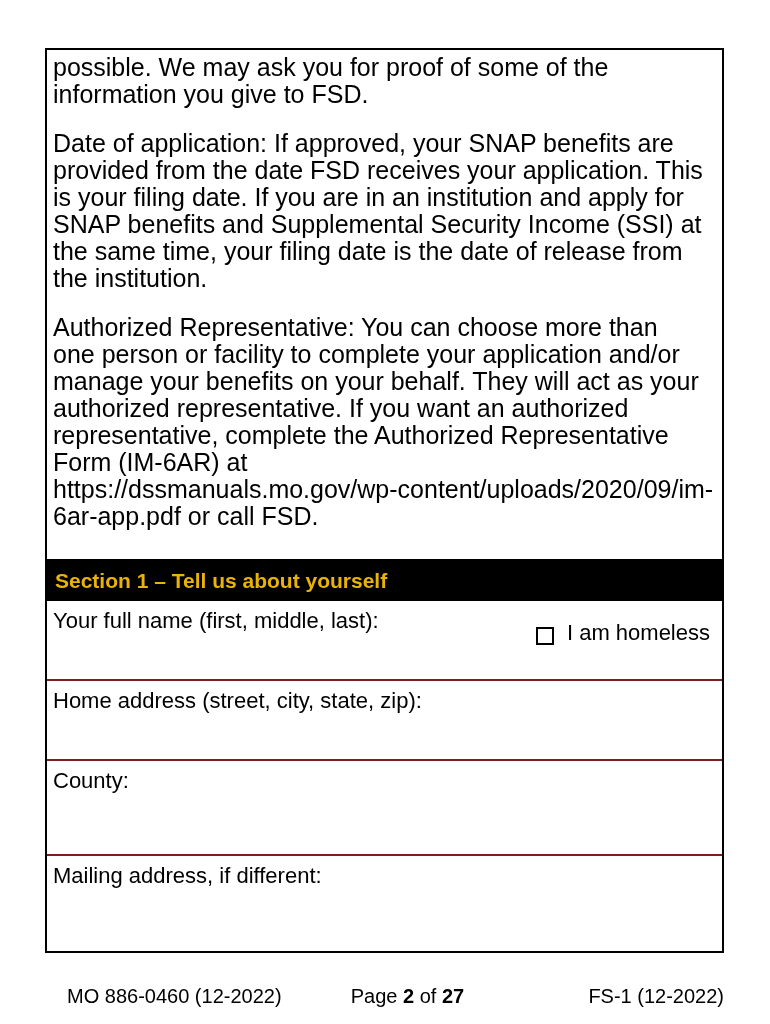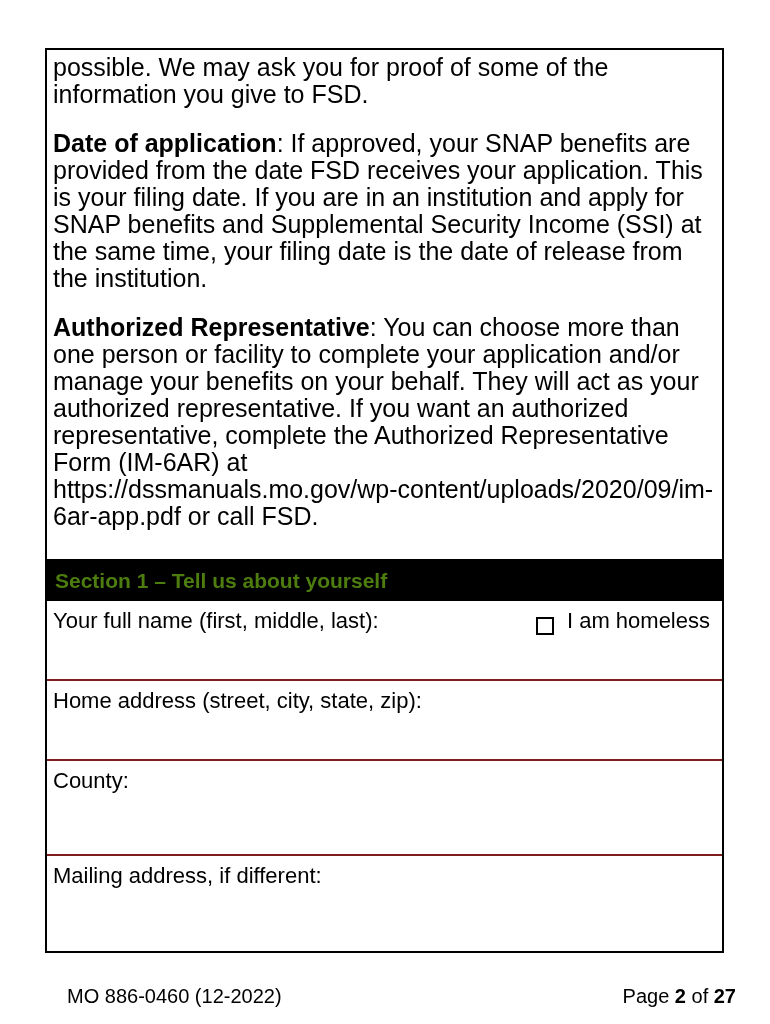--- a/index.html
+++ b/index.html
@@ -29,27 +29,27 @@
     padding: 4px 8px 29px 6px;
     border-bottom: 2px solid #000000;
     font-size: 25px;
     line-height: 27px;
   }
   .intro p {
     margin: 0 0 22px 0;
     white-space: pre-wrap;
   }
   .intro p:last-child { margin-bottom: 0; }
-  .intro b { font-weight: bold; }
+  .intro b { font-weight: normal; }
   .secbar {
     box-sizing: border-box;
     height: 40px;
     line-height: 40px;
     background: #000000;
-    color: #4d7c0f;
+    color: #eab308;
     font-weight: bold;
     font-size: 21px;
     padding-left: 8px;
   }
   .row {
     box-sizing: border-box;
     border-bottom: 2px solid #7f1d1d;
     padding: 6px 8px 0 6px;
     font-size: 22px;
     line-height: 28px;
@@ -57,23 +57,24 @@
     align-items: flex-start;
     background: #ffffff;
   }
   .row.h80 { height: 80px; }
   .row.h95 { height: 95px; }
   .row.last { border-bottom: none; }
   .lbl { display: inline-block; }
   .cbgroup {
     margin-left: auto;
     display: flex;
-    align-items: flex-end;
+    align-items: center;
     padding-right: 4px;
     cursor: default;
+    margin-top: 12px;
   }
   .cb {
     box-sizing: border-box;
     width: 18px;
     height: 18px;
     border: 2px solid #000000;
     background: #ffffff;
     display: inline-block;
     margin-top: 6px;
     margin-right: 13px;
@@ -141,15 +142,16 @@
 
     <div class="row h95 last">
       <span class="lbl">Mailing address, if different:</span>
     </div>
 
   </div>
 
   <div class="footer">
     <span class="f-left">MO 886-0460 (12-2022)</span>
     <span class="f-center"><span>Page </span><b>2</b><span> of </span><b>27</b></span>
+    <span class="f-right">FS-1 (12-2022)</span>
   </div>
 
 </div>
 
 </body></html>

